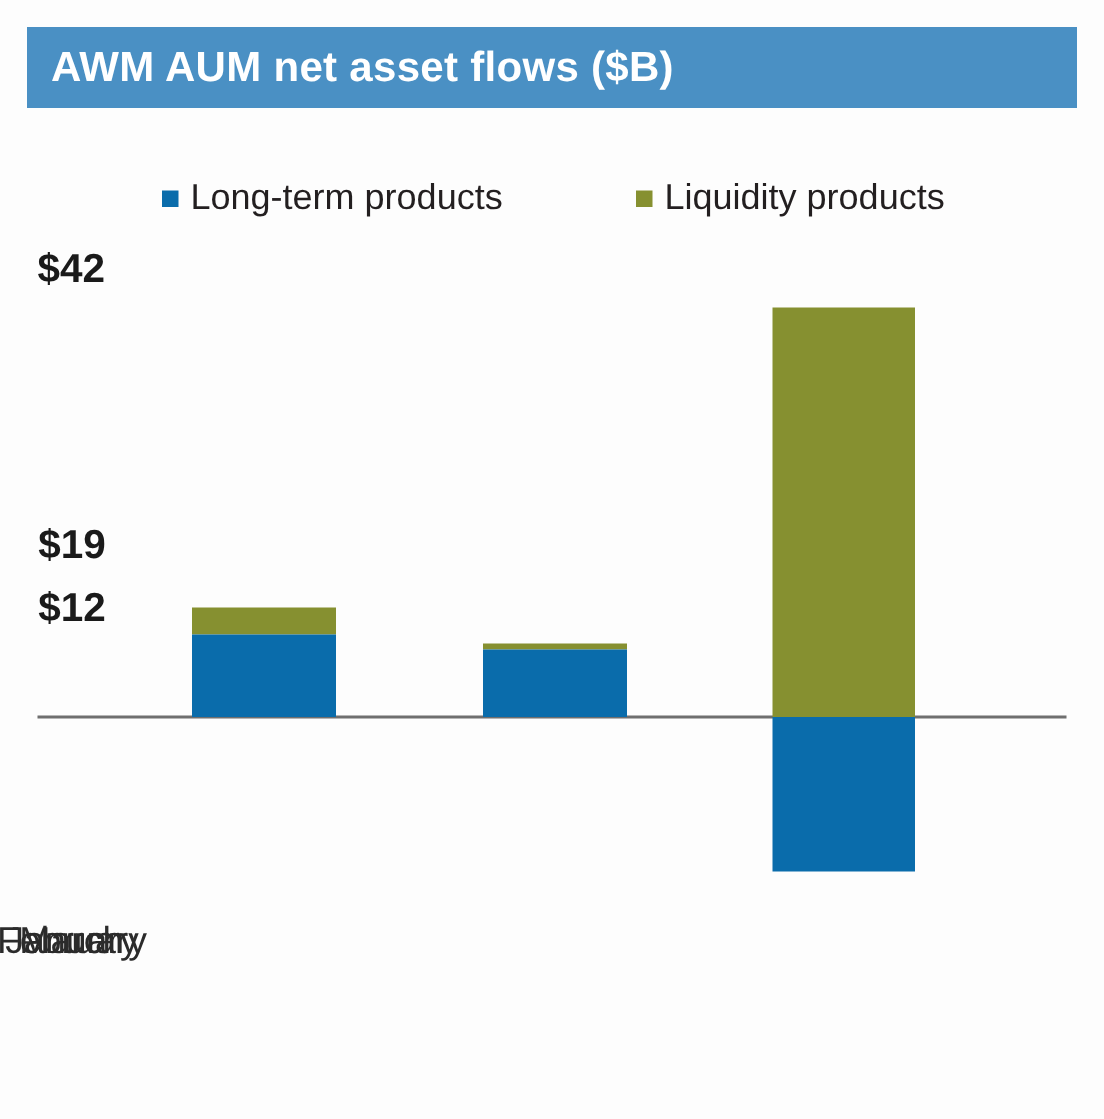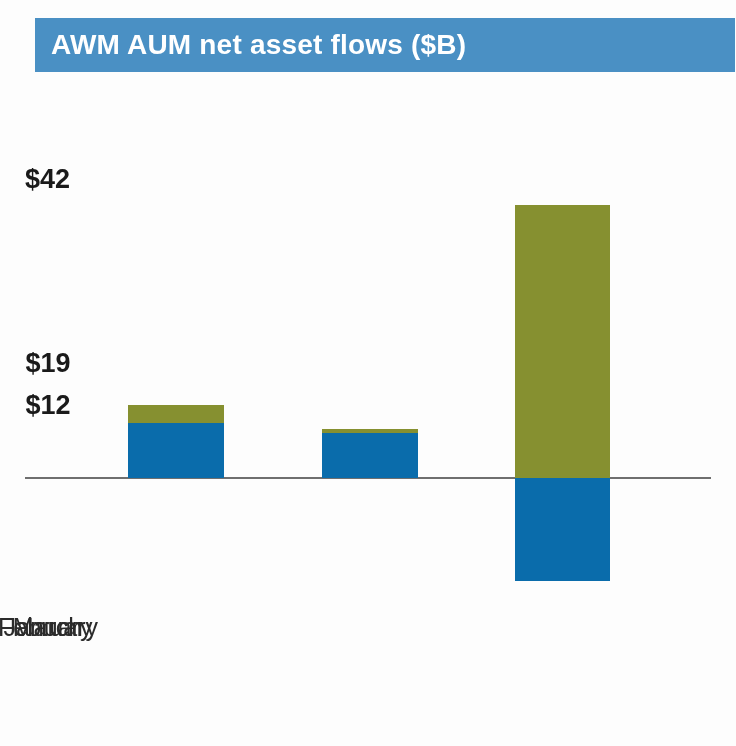--- a/index.html
+++ b/index.html
@@ -23,21 +23,20 @@
 
   
   #title-banner {
     position: absolute;
     left: 18px;
     top: 18px;
     width: 700px;
     height: 54px;
     background: #4a90c4;
     box-sizing: border-box;
-    margin-left: 17px;
   }
   #title-text {
     position: absolute;
     left: 16px;
     top: 50%;
     transform: translateY(-50%);
     font-size: 28px;
     font-weight: bold;
     color: #ffffff;
     letter-spacing: 0.2px;
@@ -137,20 +136,30 @@
 </style>
 </head>
 <body>
 
 <div id="canvas">
 
   <div id="title-banner">
     <div id="title-text">AWM AUM net asset flows ($B)</div>
   </div>
 
+  <div id="legend">
+    <div class="legend-item" id="legend-item-0">
+      <span class="legend-swatch" style="background:#0a6cab;"></span>
+      <span class="legend-label">Long-term products</span>
+    </div>
+    <div class="legend-item" id="legend-item-1">
+      <span class="legend-swatch" style="background:#869030;"></span>
+      <span class="legend-label">Liquidity products</span>
+    </div>
+  </div>
 
   <div id="plot">
 
     <div id="axis-line"></div>
 
     <div class="bar-group" id="group-january">
       <div class="bar-seg" id="bar-january-liquidity" style="background:#869030;"></div>
       <div class="bar-seg" id="bar-january-longterm" style="background:#0a6cab;"></div>
     </div>
     <div class="value-label" id="label-january">$19</div>

